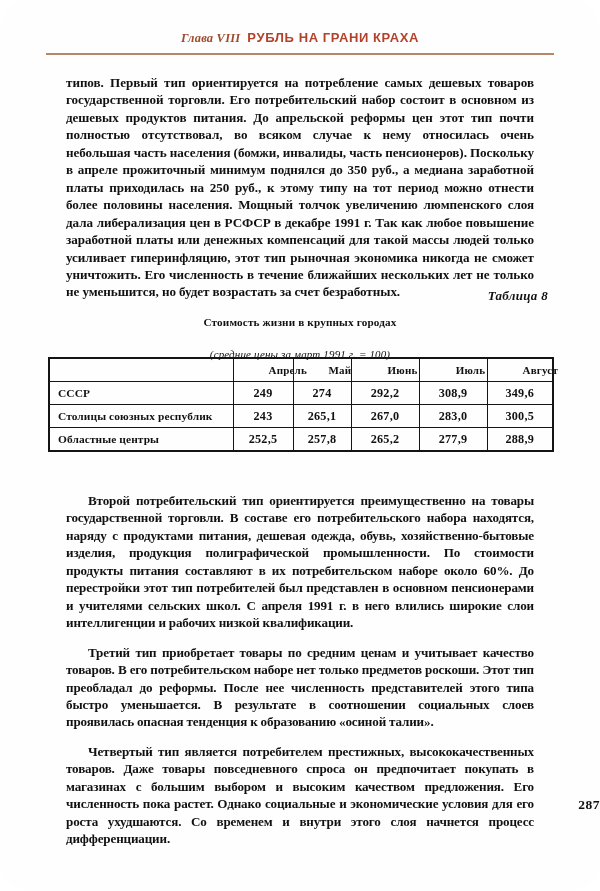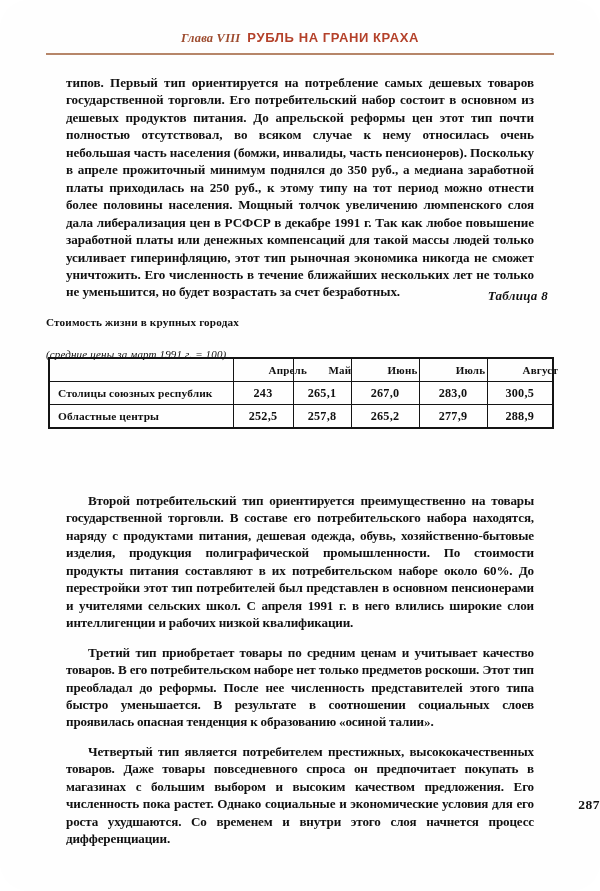--- a/index.html
+++ b/index.html
@@ -103,21 +103,21 @@
     font-style: italic;
     font-weight: bold;
     font-size: 13px;
     letter-spacing: 0.3px;
   }
   .tbl-caption {
     position: absolute;
     left: 46px;
     top: 316px;
     width: 508px;
-    text-align: left;
+    text-align: center;
   }
   .tbl-caption .cap-main {
     font-weight: bold;
     font-size: 11.2px;
     letter-spacing: 0.15px;
     display: block;
   }
   .tbl-caption .cap-sub {
     font-style: italic;
     font-size: 11px;
@@ -232,20 +232,28 @@
           <th class="corner"></th>
           <th class="c-apr">Апрель</th>
           <th class="c-may">Май</th>
           <th class="c-jun">Июнь</th>
           <th class="c-jul">Июль</th>
           <th class="c-aug">Август</th>
         </tr>
       </thead>
       <tbody>
         <tr>
+          <td class="rowlabel">СССР</td>
+          <td class="val">249</td>
+          <td class="val">274</td>
+          <td class="val">292,2</td>
+          <td class="val">308,9</td>
+          <td class="val">349,6</td>
+        </tr>
+        <tr>
           <td class="rowlabel">Столицы союзных республик</td>
           <td class="val">243</td>
           <td class="val">265,1</td>
           <td class="val">267,0</td>
           <td class="val">283,0</td>
           <td class="val">300,5</td>
         </tr>
         <tr>
           <td class="rowlabel">Областные центры</td>
           <td class="val">252,5</td>

